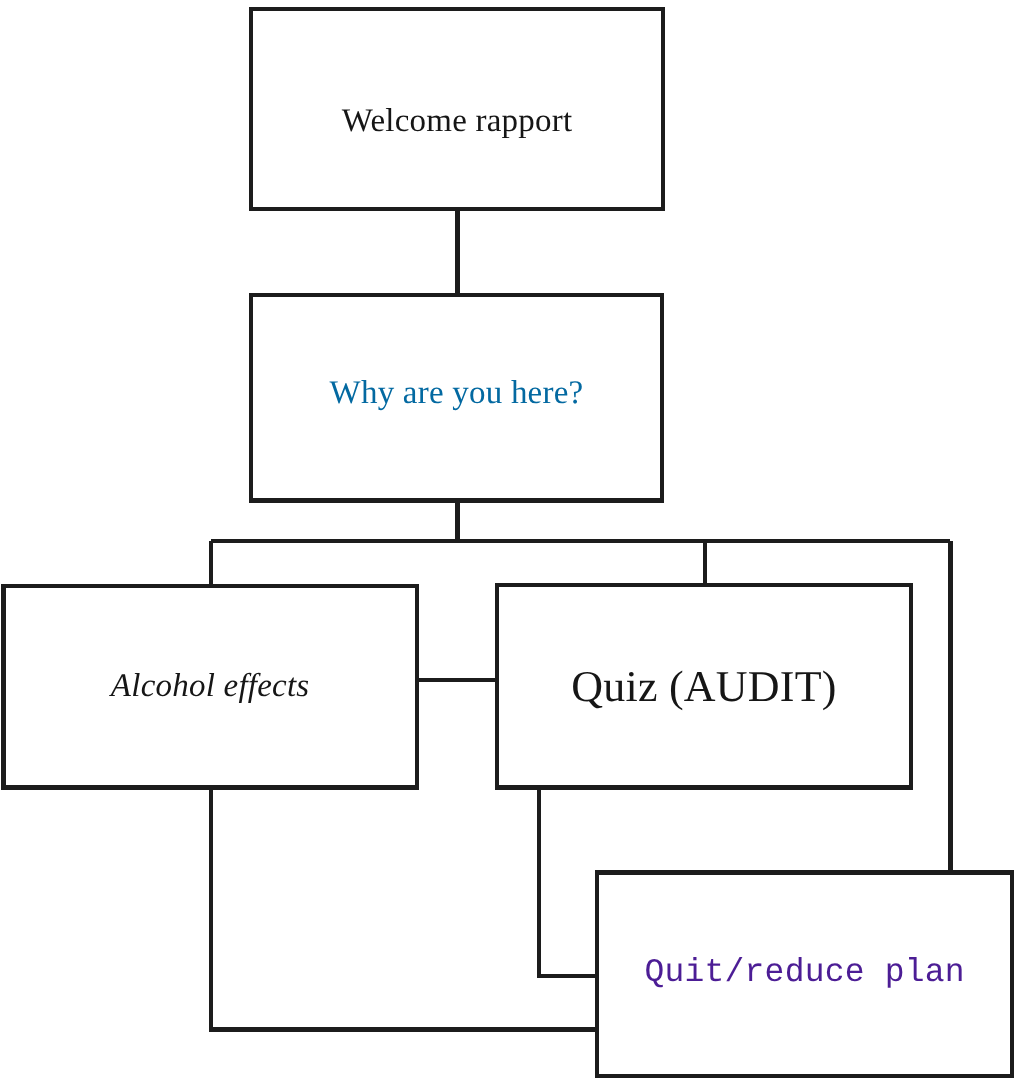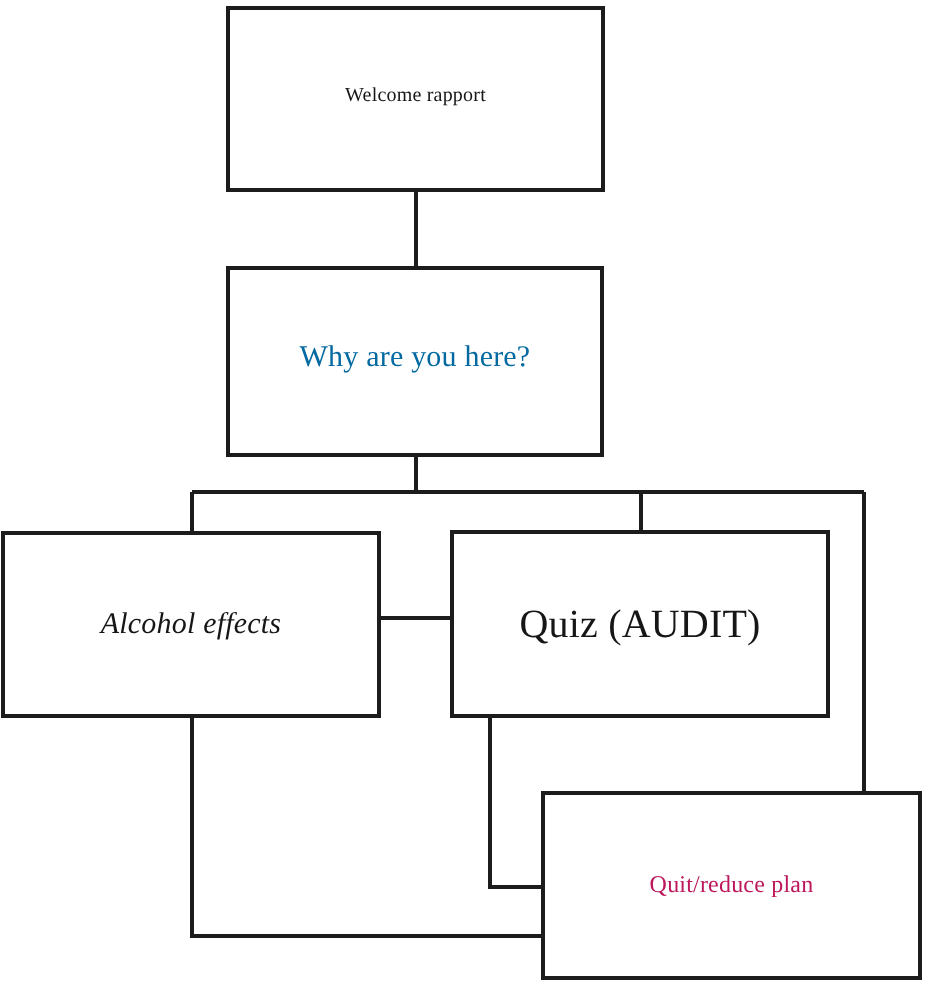--- a/index.html
+++ b/index.html
@@ -76,19 +76,19 @@
       </g>
     <g id="node-layer">
         <rect class="node-rect" x="228" y="8" width="375" height="182" fill="#ffffff" stroke="#1c1c1c" stroke-width="4"></rect>
         <rect class="node-rect" x="228" y="268" width="374" height="187" fill="#ffffff" stroke="#1c1c1c" stroke-width="4"></rect>
         <rect class="node-rect" x="3" y="533" width="376" height="183" fill="#ffffff" stroke="#1c1c1c" stroke-width="4"></rect>
         <rect class="node-rect" x="452" y="532" width="376" height="184" fill="#ffffff" stroke="#1c1c1c" stroke-width="4"></rect>
         <rect class="node-rect" x="543" y="793" width="377" height="185" fill="#ffffff" stroke="#1c1c1c" stroke-width="4"></rect>
       </g>
   </svg>
   <div id="label-layer">
-      <div class="node-label" style="left: 228px; top: 4px; width: 375px; height: 182px; color: rgb(22, 22, 22); font-size: 20px;">Welcome rapport</div>
+      <div class="node-label" style="left: 228px; top: 19px; width: 375px; height: 182px; color: rgb(22, 22, 22); font-size: 30px;">Welcome rapport</div>
       <div class="node-label" style="left: 228px; top: 264px; width: 374px; height: 187px; color: #0369a1; font-size: 30px;">Why are you here?</div>
       <div class="node-label" style="left: 3px; top: 533px; width: 376px; height: 183px; color: rgb(22, 22, 22); font-size: 30px; font-style: italic;">Alcohol effects</div>
       <div class="node-label" style="left: 452px; top: 532px; width: 376px; height: 184px; color: rgb(22, 22, 22); font-size: 40px;">Quiz (AUDIT)</div>
-      <div class="node-label" style="left: 543px; top: 793px; width: 377px; height: 185px; color: #be185d; font-size: 24px;">Quit/reduce plan</div>
+      <div class="node-label" style="left: 543px; top: 793px; width: 377px; height: 185px; color: #4c1d95; font-size: 30px; font-family: Liberation Mono, monospace;">Quit/reduce plan</div>
     </div>
 </div>
 
 </body></html>

